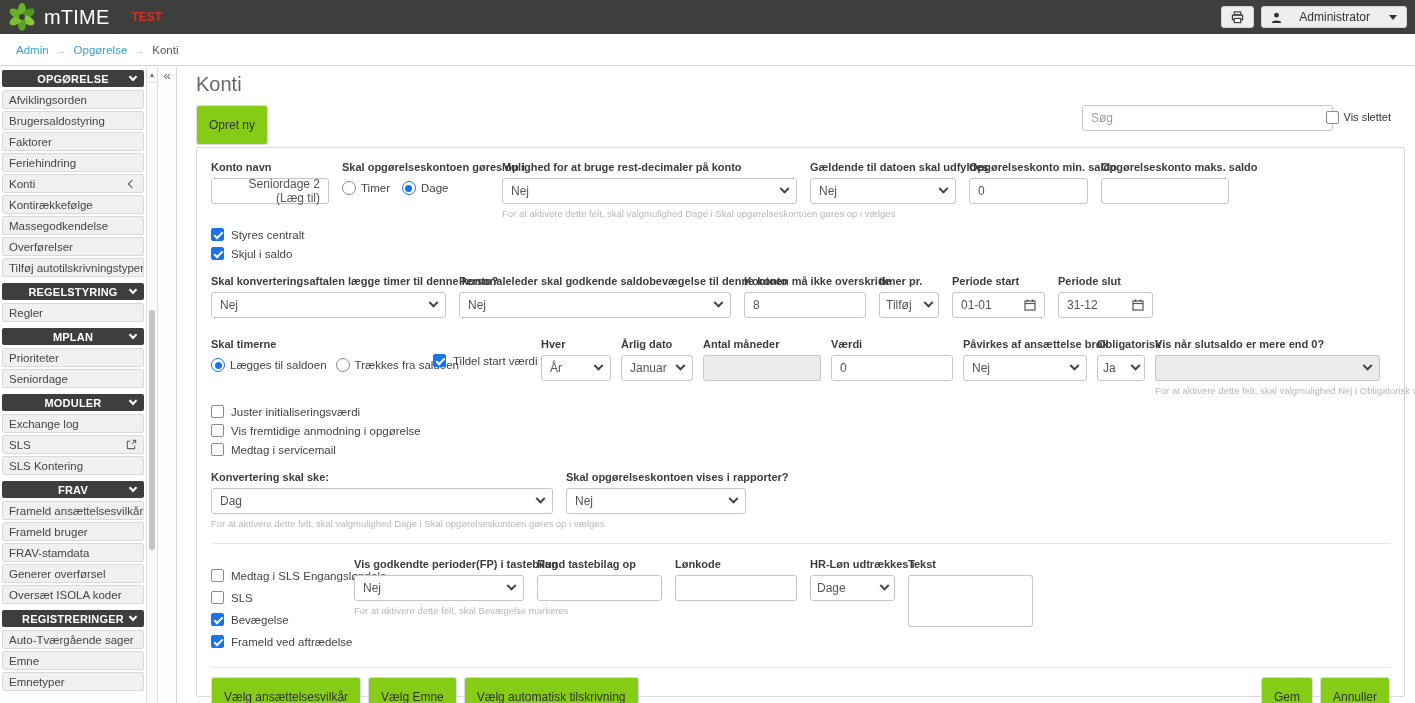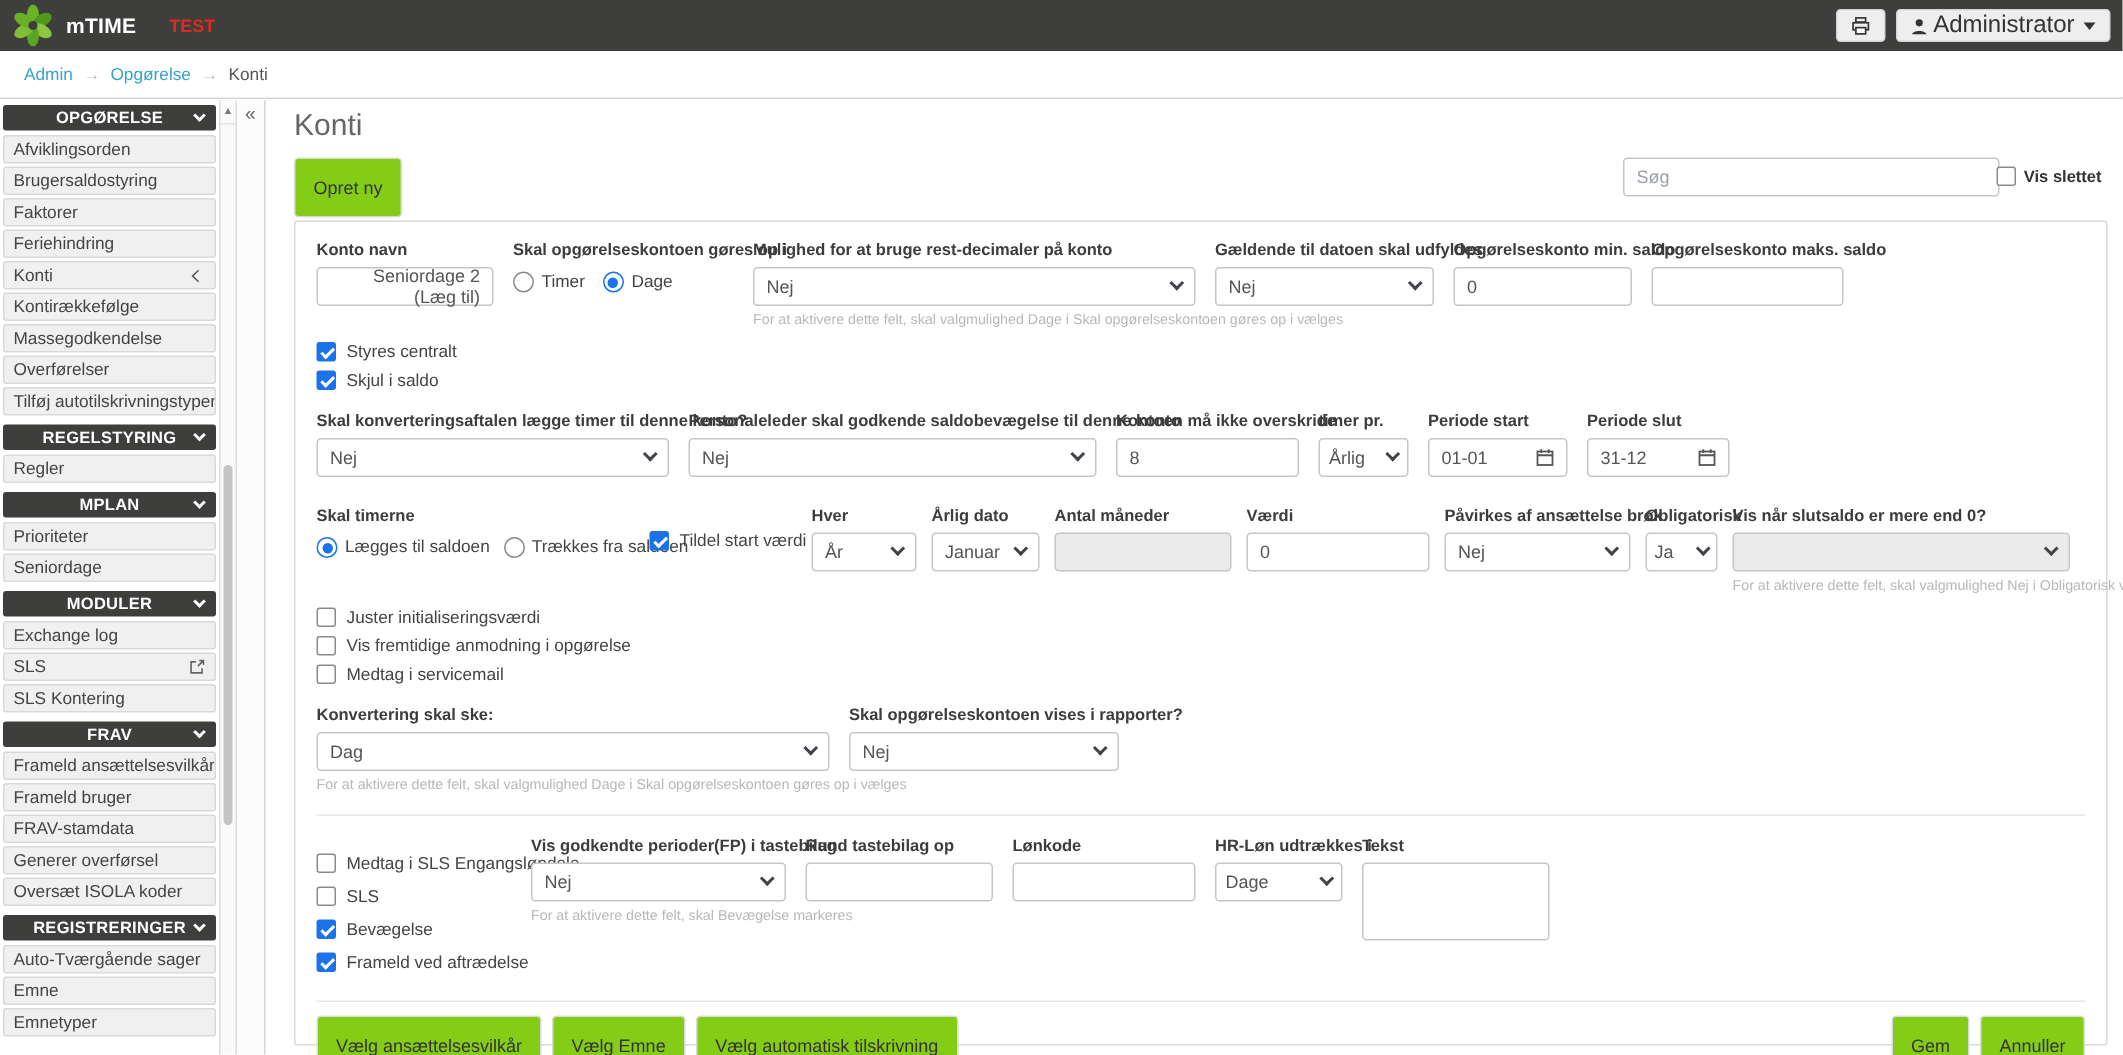--- a/index.html
+++ b/index.html
@@ -3,25 +3,25 @@
 <meta charset="utf-8">
 <style>
   * { margin:0; padding:0; box-sizing:border-box; }
   html,body { width:1415px; height:703px; overflow:hidden; background:#fff;
     font-family:"Liberation Sans", sans-serif; }
 
   
   .topbar { position:absolute; left:0; top:0; width:1415px; height:34px;
     background:#3e3e3d; display:flex; align-items:center; }
   .brand { display:flex; align-items:center; gap:8px; margin-left:8px; }
-  .brand-name { color:#fff; font-weight:bold; font-size:14px; letter-spacing:.2px; }
+  .brand-name { color:#fff; font-weight:normal; font-size:20px; letter-spacing:.2px; }
   .env-badge { color:#d92b1f; font-weight:bold; font-size:12px; margin-left:14px; }
   .top-right { margin-left:auto; display:flex; gap:7px; margin-right:8px; }
   .top-btn { background:#eee; border:1px solid #d5d5d5; border-radius:3px; height:22px;
-    display:flex; align-items:center; gap:4px; padding:0 9px; font-size:16px; color:#333; cursor:pointer; }
+    display:flex; align-items:center; gap:17px; padding:0 9px; font-size:12px; color:#333; cursor:pointer; }
   .caret { width:0; height:0; border-left:4px solid transparent; border-right:4px solid transparent;
     border-top:5px solid #333; margin-left:2px; }
 
   
   .breadcrumb { position:absolute; left:0; top:34px; width:1415px; height:32px;
     background:#fff; border-bottom:1px solid #d6d6d6; display:flex; align-items:center;
     padding-left:16px; font-size:11.5px; }
   .crumb { color:#35a4c8; cursor:pointer; }
   .crumb.current { color:#555; cursor:default; }
   .crumb-sep { color:#b3bcc2; margin:0 7px; font-size:11px; }
@@ -55,22 +55,22 @@
   .main { position:absolute; left:177px; top:67px; right:0; bottom:0; padding:6px 10px 0 19px; }
   .page-title { font-size:20px; color:#666; font-weight:400; }
   .toolbar { position:relative; margin-top:9px; height:27px; }
   .btn { background:#84cc16; border:1px solid #dadada; border-radius:3px; height:40px;
     font-size:12px; color:#333; padding:0 12px; cursor:pointer;
     font-family:"Liberation Sans",sans-serif; display:inline-flex; align-items:center; }
   .search-box { position:absolute; right:72px; top:0; width:251px; height:26px;
     border:1px solid #c6c6c6; border-radius:3px; font-size:12px; color:#555; padding:0 8px;
     font-family:"Liberation Sans",sans-serif; outline:none; }
   .search-box::placeholder { color:#9aa0a6; }
-  .vis-slettet { position:absolute; right:4px; top:6px; display:flex; align-items:flex-end; gap:5px;
-    font-size:11px; color:#333; cursor:pointer;font-weight:bold; }
+  .vis-slettet { position:absolute; right:14px; top:6px; display:flex; align-items:flex-start; gap:5px;
+    font-size:11px; color:#333; cursor:pointer; }
 
   
   .panel { margin-top:15px; margin-right:0px; border:1px solid #d9d9d9; border-radius:2px;
     background:#fff; height:550px; padding:13px 14px 0 14px; position:relative; }
   .row { display:flex; gap:13px; align-items:flex-start; }
   .field { flex:none; }
   .lbl { display:block; font-size:11px; font-weight:bold; color:#3c3c3c; margin-bottom:5px; white-space:nowrap; }
   .input, .select { height:26px; border:1px solid #c6c6c6; border-radius:3px; background:#fff;
     font-size:12px; color:#555; display:flex; align-items:center; padding:0 8px; cursor:text;text-align:right; }
   .select { cursor:pointer; }
@@ -344,21 +344,21 @@
             <span class="sarr"></span>
         </div>
       </div>
       <div class="field" style="width:122px">
         <span class="lbl">Kontoen må ikke overskride</span>
         <div class="input">8</div>
       </div>
       <div class="field" style="width:60px">
         <span class="lbl">timer pr.</span>
         <div class="select" style="padding:0 6px">
-          <span>Årlig</span>
+          <span>Tilføj</span>
             <span class="sarr"></span>
         </div>
       </div>
       <div class="field" style="width:93px">
         <span class="lbl">Periode start</span>
         <div class="input" style="justify-content:space-between;cursor:pointer">
           <span>01-01</span>
           <svg width="12" height="12" viewBox="0 0 12 12">
             <rect x="1" y="2" width="10" height="9" fill="none" stroke="#555" stroke-width="1.2"></rect>
             <line x1="1" y1="4.5" x2="11" y2="4.5" stroke="#555" stroke-width="1.2"></line>

